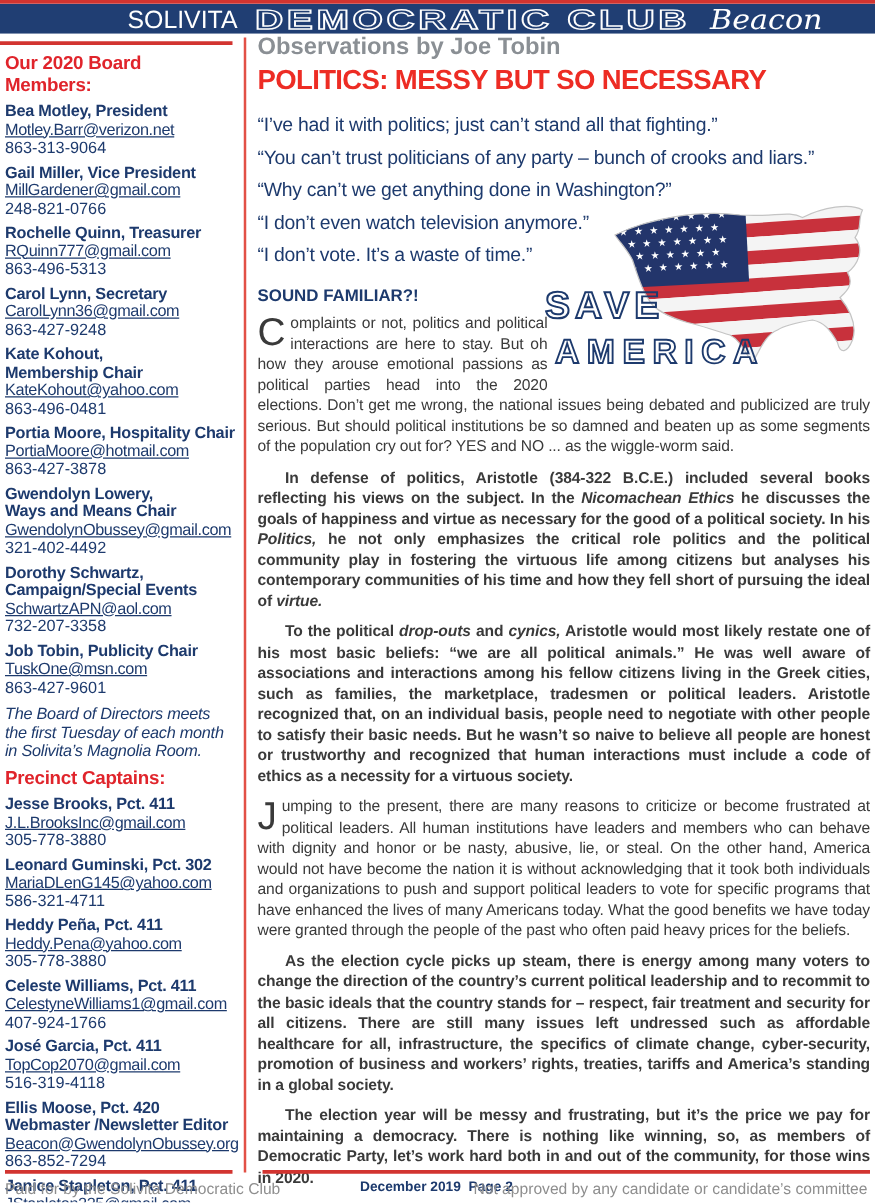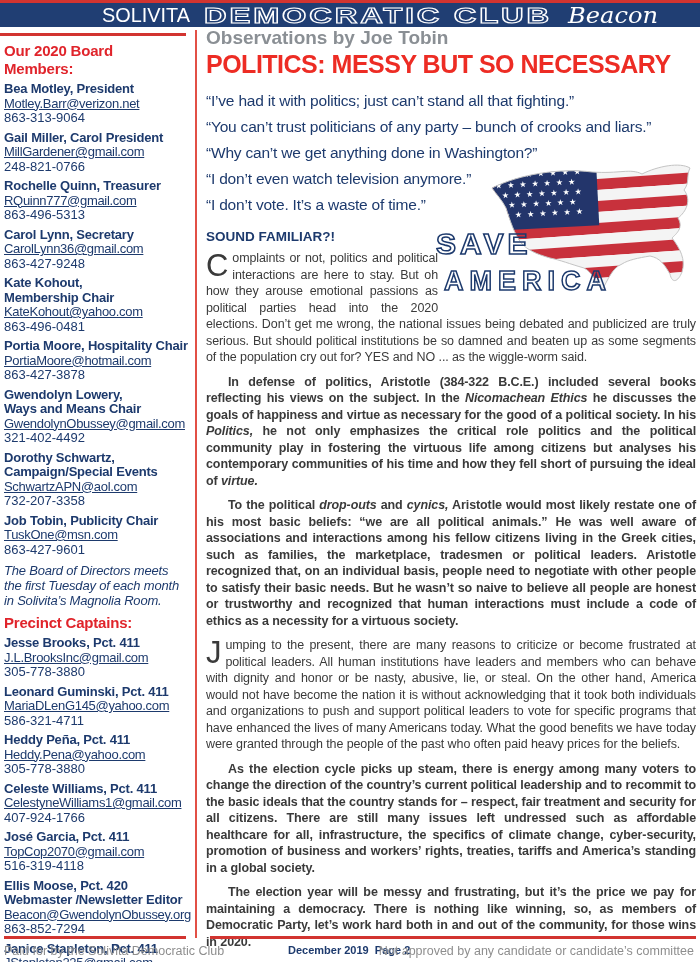--- a/index.html
+++ b/index.html
@@ -19,21 +19,21 @@
   .side-heading { color:#e0242b; font-size:15px; font-weight:bold; line-height:18px; margin:2px 16px 4px 0; letter-spacing:-0.2px; }
   .member { margin-bottom:5px; }
   .mname  { color:#1d3a6d; font-size:13px; font-weight:bold; line-height:14.5px; white-space:pre-line; letter-spacing:-0.2px; }
   .memail { color:#1d3a6d; font-size:13px; line-height:14.5px; text-decoration:underline; letter-spacing:-0.3px; }
   .mphone { color:#1d3a6d; font-size:13px; line-height:14.5px; }
   .side-note { color:#1d3a6d; font-size:13px; font-style:italic; line-height:15px; margin:6px 0 6px 0; letter-spacing:-0.2px; }
 
   
   .main { position:absolute; left:206px; top:30px; width:490px; height:900px; }
   .kicker { color:#8a8f94; font-size:19px; font-weight:bold; line-height:16px; }
-  .headline { color:#ed2c24; font-size:25px; font-weight:bold; line-height:32px; letter-spacing:-0.5px; margin:2px 0 8px 0; }
+  .headline { color:#ed2c24; font-size:22px; font-weight:bold; line-height:32px; letter-spacing:-0.5px; margin:2px 0 8px 0; }
   .quote { color:#1d3a6d; font-size:15.5px; line-height:26px; letter-spacing:-0.2px; }
   .sound { color:#1d3a6d; font-size:13.5px; font-weight:bold; line-height:18px; margin:10px 0 4px 0; }
   p.body { color:#3a3a3a; font-size:12.5px; line-height:16.5px; text-align:justify; margin-bottom:8px; letter-spacing:-0.1px; }
   p.body.indent { text-indent:22px;font-weight:bold; }
   .dropcap { float:left; font-size:31px; line-height:29px; padding:1px 4px 0 0; color:#3a3a3a; }
   .flag-spacer { float:right; width:258px; height:52px; }
   .p-last { }
 
   .flag-wrap { position:absolute; right:0; top:132px; width:262px; height:178px; pointer-events:none; }
   .focus-wrap { position:absolute; right:0; top:791px; width:156px; height:114px; }
@@ -69,21 +69,21 @@
 
   <aside class="sidebar">
     <h2 class="side-heading">Our 2020 Board Members:</h2>
     <div id="board-list">
         <div class="member">
           <div class="mname">Bea Motley, President</div>
           <div class="memail">Motley.Barr@verizon.net</div>
           <div class="mphone">863-313-9064</div>
         </div>
         <div class="member">
-          <div class="mname">Gail Miller, Carol President</div>
+          <div class="mname">Gail Miller, Vice President</div>
           <div class="memail">MillGardener@gmail.com</div>
           <div class="mphone">248-821-0766</div>
         </div>
         <div class="member">
           <div class="mname">Rochelle Quinn, Treasurer</div>
           <div class="memail">RQuinn777@gmail.com</div>
           <div class="mphone">863-496-5313</div>
         </div>
         <div class="member">
           <div class="mname">Carol Lynn, Secretary</div>
@@ -121,21 +121,21 @@
       </div>
     <p class="side-note">The Board of Directors meets the first Tuesday of each month in Solivita’s Magnolia Room.</p>
     <h2 class="side-heading">Precinct Captains:</h2>
     <div id="captains-list">
         <div class="member">
           <div class="mname">Jesse Brooks, Pct. 411</div>
           <div class="memail">J.L.BrooksInc@gmail.com</div>
           <div class="mphone">305-778-3880</div>
         </div>
         <div class="member">
-          <div class="mname">Leonard Guminski, Pct. 411</div>
+          <div class="mname">Leonard Guminski, Pct. 302</div>
           <div class="memail">MariaDLenG145@yahoo.com</div>
           <div class="mphone">586-321-4711</div>
         </div>
         <div class="member">
           <div class="mname">Heddy Peña, Pct. 411</div>
           <div class="memail">Heddy.Pena@yahoo.com</div>
           <div class="mphone">305-778-3880</div>
         </div>
         <div class="member">
           <div class="mname">Celeste Williams, Pct. 411</div>

